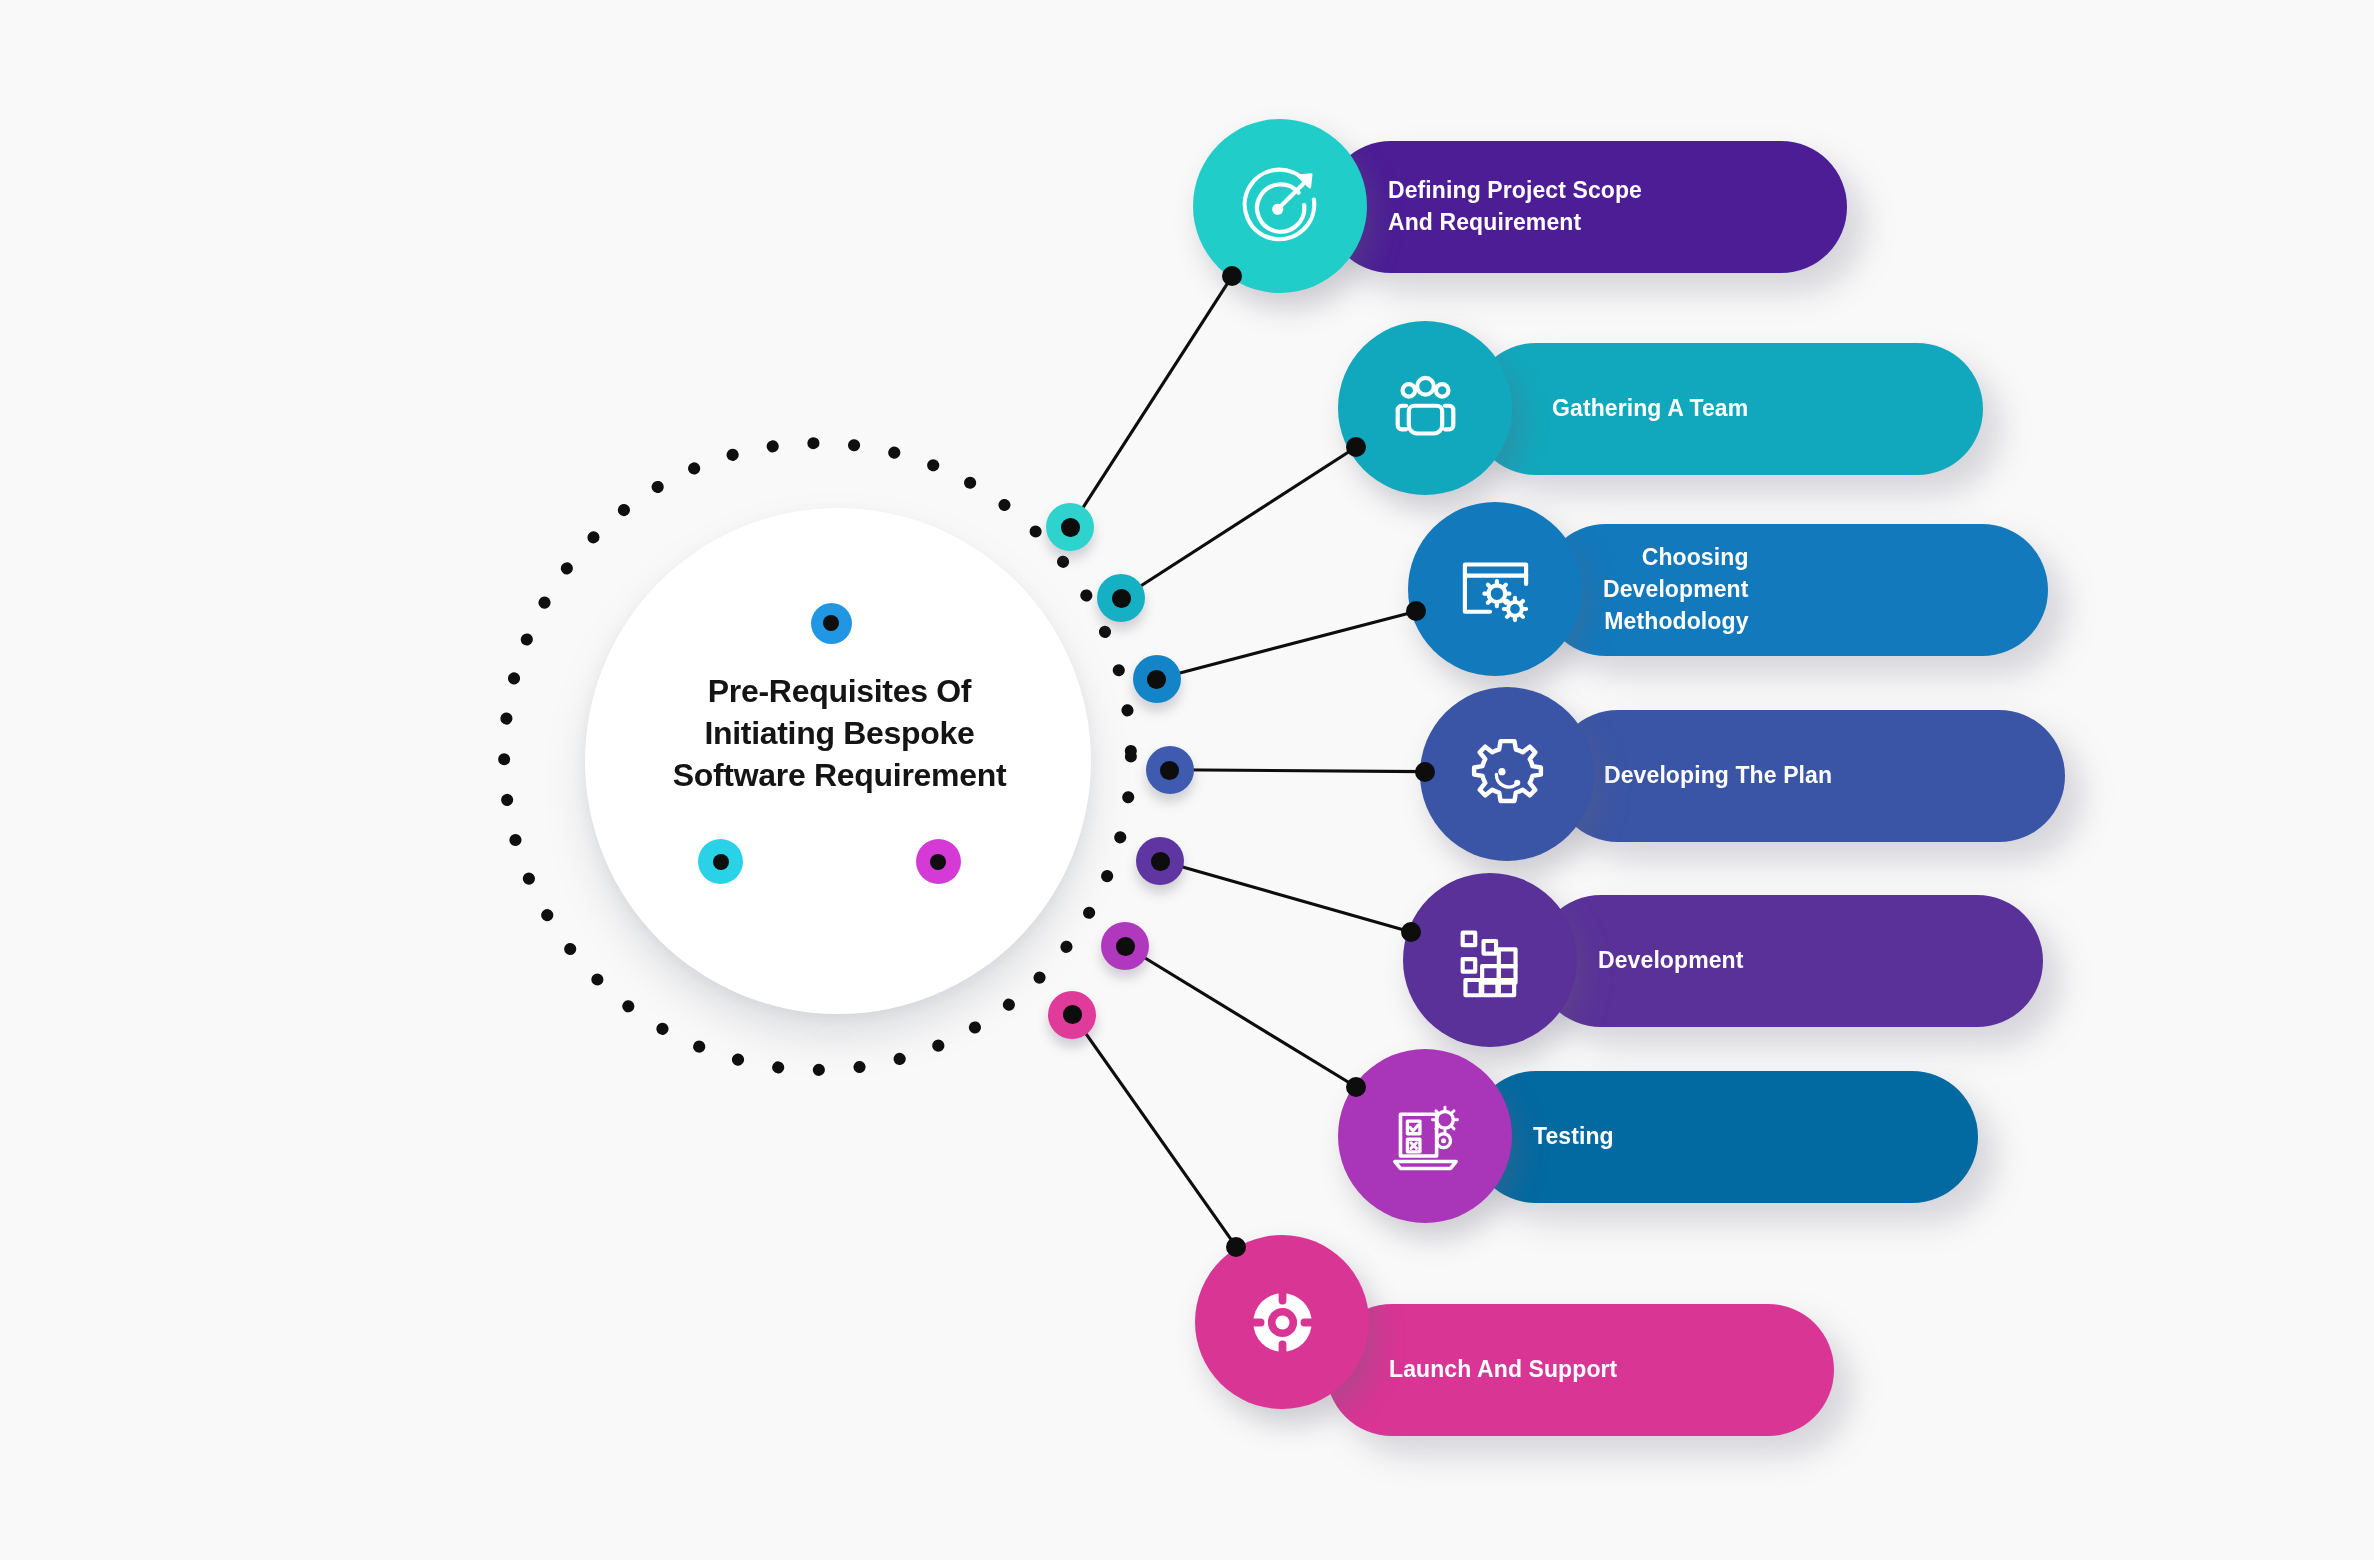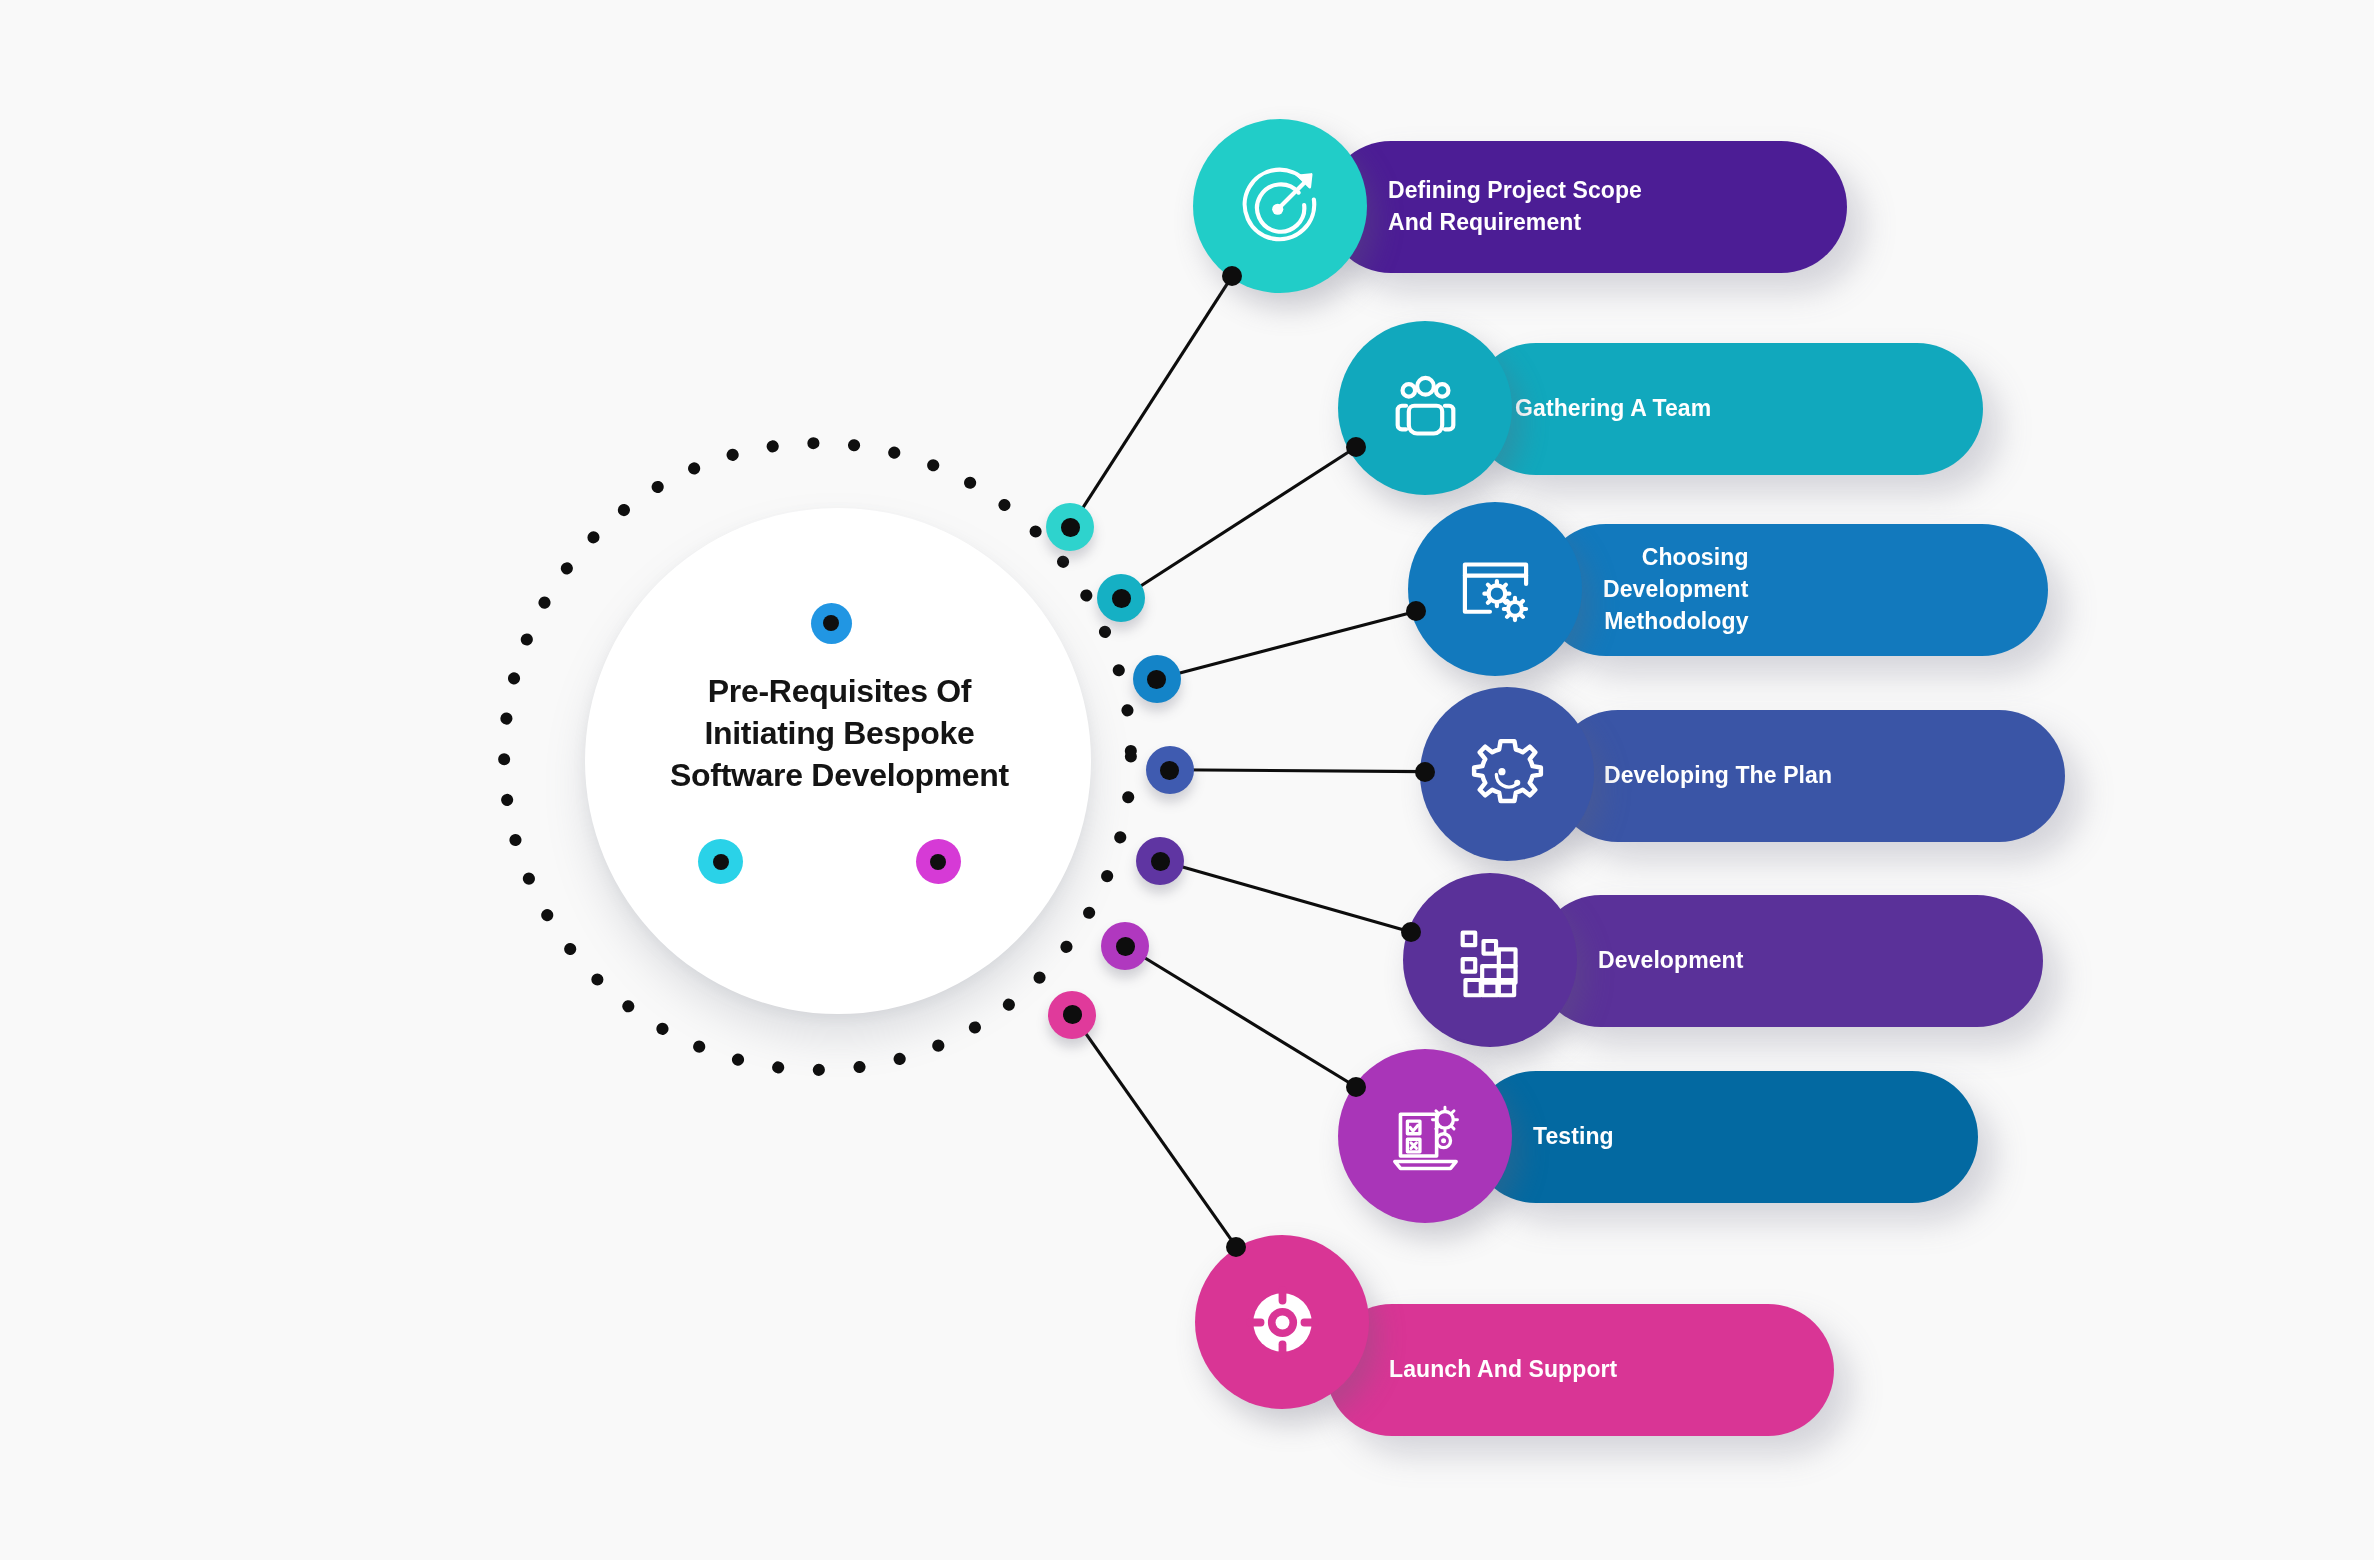--- a/index.html
+++ b/index.html
@@ -96,21 +96,21 @@
     </svg>
 
   <svg class="dotted-ring" viewBox="0 0 700 700">
     <circle cx="350" cy="350" r="338" fill="none" stroke="#0f0f0f" stroke-width="13" stroke-linecap="round" stroke-dasharray="0.1 44"></circle>
   </svg>
 
   <div class="center-disc"></div>
 
   <div class="center-title">Pre-Requisites Of
 Initiating Bespoke
-Software Development</div>
+Software Requirement</div>
 
 <div class="row">
       <div class="pill" style="left: 1325px; top: 141px; width: 522px; background: #4c1d95;">
         <div class="pill-label" style="margin-left: 63px;">Defining Project Scope
 And Requirement</div>
       </div>
       <div class="bubble" style="left: 1193px; top: 119px; background: rgb(33, 205, 200); --pillc: #21cdc8;">
         <svg width="89" height="89" viewBox="0 0 64 64" fill="none" stroke="#ffffff" stroke-width="3" stroke-linecap="round" stroke-linejoin="round">
           <path d="M50 14a25 25 0 1 0 6 13"></path>
           <path d="M45 22a17 17 0 1 0 4 9"></path>
@@ -118,21 +118,21 @@
           <path d="M30 34 L52 12"></path>
           <path d="M45 10 L54 9 L53 18 Z" fill="#fff" stroke="#fff" stroke-width="2"></path>
         </svg>
       </div>
       <div class="anchor" style="left: 1222px; top: 266px;"></div>
     </div>
     <div class="hub" style="left: 1046px; top: 503px; width: 48px; height: 48px; background: rgb(46, 211, 205);"></div>
     <div class="hub-core" style="left: 1061px; top: 518px;"></div>
     <div class="row">
       <div class="pill" style="left: 1470px; top: 343px; width: 513px; background: rgb(17, 168, 189);">
-        <div class="pill-label" style="margin-left: 45px;">Gathering A Team</div>
+        <div class="pill-label" style="margin-left: 82px;">Gathering A Team</div>
       </div>
       <div class="bubble" style="left: 1338px; top: 321px; background: rgb(17, 168, 189); --pillc: #11a8bd;">
         <svg width="89" height="89" viewBox="0 0 64 64" fill="none" stroke="#ffffff" stroke-width="3" stroke-linecap="round" stroke-linejoin="round">
           <circle cx="20" cy="19" r="4.5"></circle>
           <circle cx="32" cy="16" r="6"></circle>
           <circle cx="44" cy="19" r="4.5"></circle>
           <path d="M24 30 h16 a4 4 0 0 1 4 4 v10 a6 6 0 0 1-6 6 h-12 a6 6 0 0 1-6-6 v-10 a4 4 0 0 1 4-4 z"></path>
           <path d="M18 30 h-3 a3 3 0 0 0-3 3 v11 a3 3 0 0 0 3 3 h3"></path>
           <path d="M46 30 h3 a3 3 0 0 1 3 3 v11 a3 3 0 0 1-3 3 h-3"></path>
         </svg>

